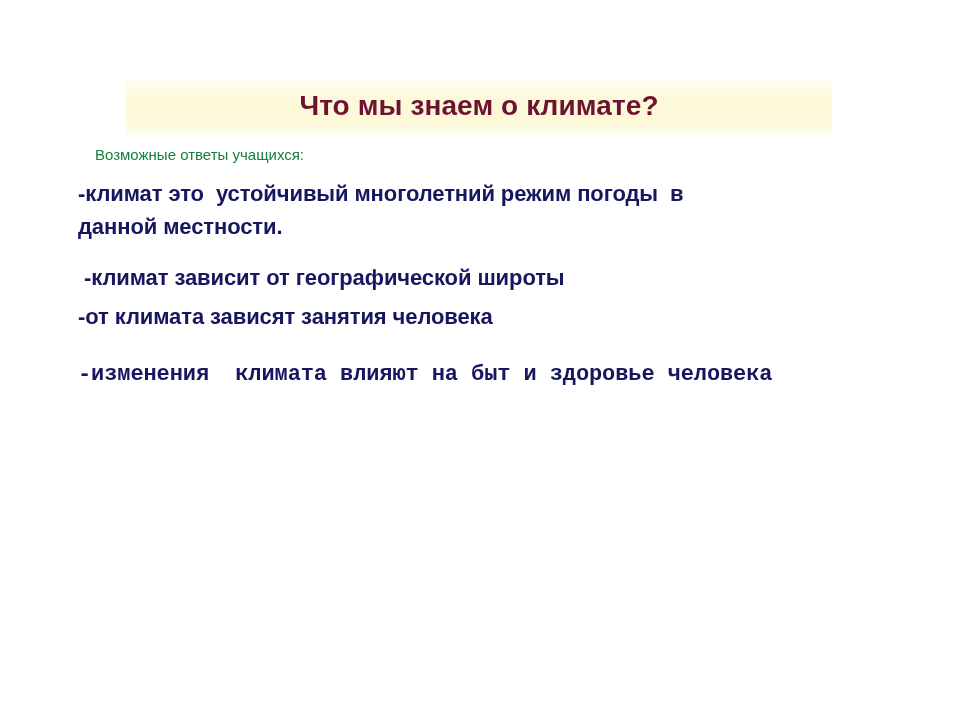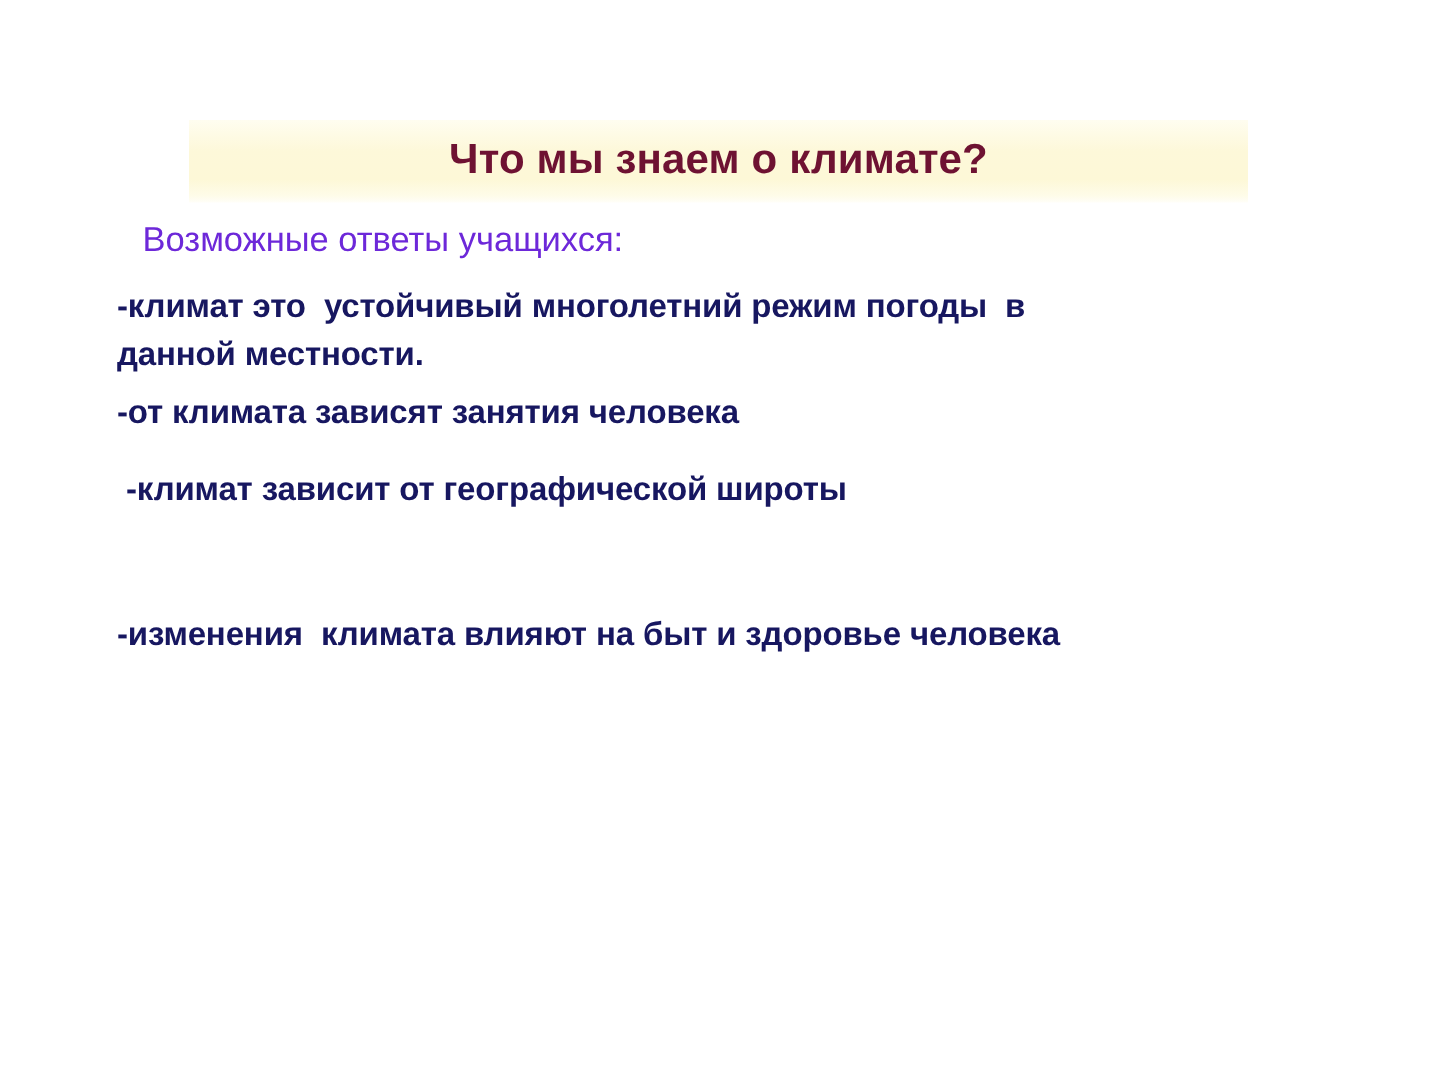--- a/index.html
+++ b/index.html
@@ -56,23 +56,23 @@
 
   
   .body-block {
     position: absolute;
     left: 78px;
     top: 146px;
     width: 790px;
   }
 
   .lead-line {
-    font-size: 23px;
+    font-size: 15px;
     font-weight: normal;
-    color: #6d28d9;
+    color: #15803d;
     line-height: 1.2;
     margin: 0 0 6px 0;
     padding-left: 17px;
     white-space: pre-wrap;
   }
 
   .bullet-line {
     font-size: 22px;
     font-weight: bold;
     color: #171760;
@@ -90,39 +90,40 @@
 
   .bullet-line.para-2 {
     margin-top: 19px;
   }
 
   .bullet-line.para-3 {
     margin-top: 6px;
   }
 
   .bullet-line.para-4 {
-    margin-top: 64px;
+    margin-top: 26px;
+    font-family: Liberation Mono, monospace;
   }
 </style>
 </head>
 <body>
 
 <div class="slide">
 
   <div class="title-banner">
     <h1 class="title-text">Что мы знаем о климате?</h1>
   </div>
 
   <div class="body-block">
 
     <p class="lead-line">Возможные ответы учащихся:</p>
 
     <p class="bullet-line para-1">-климат это  устойчивый многолетний режим погоды  в данной местности.</p>
 
+    <p class="bullet-line para-2"> -климат зависит от географической широты</p>
+
     <p class="bullet-line para-3">-от климата зависят занятия человека</p>
-
-    <p class="bullet-line para-2"> -климат зависит от географической широты</p>
 
     <p class="bullet-line para-4">-изменения  климата влияют на быт и здоровье человека</p>
 
   </div>
 
 </div>
 
 </body></html>

